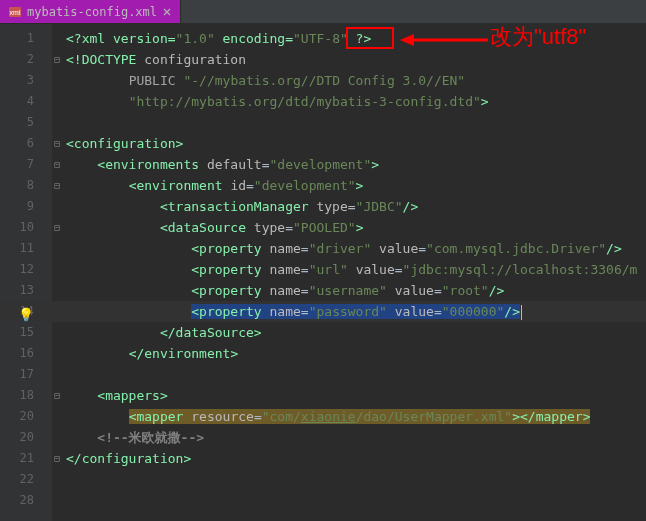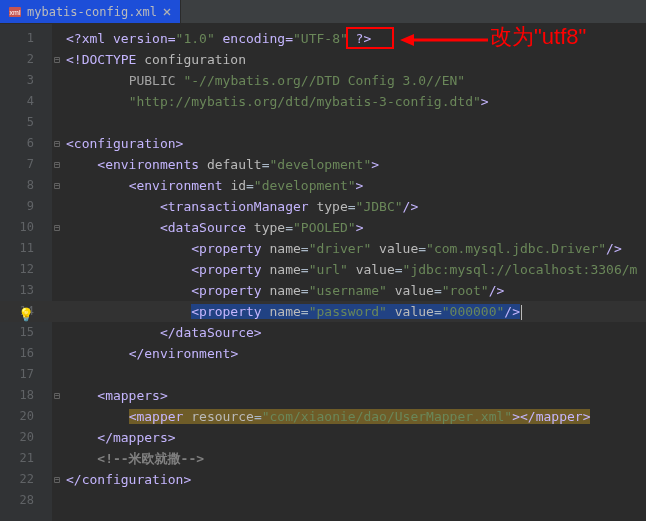--- a/index.html
+++ b/index.html
@@ -21,21 +21,21 @@
   .tab {
     display: flex;
     align-items: center;
     padding: 0 8px;
     background: #4e5254;
     border-right: 1px solid #2b2b2b;
     color: #bbbbbb;
     font-size: 12px;
     gap: 5px;
   }
-  .tab.active { background: #1d4ed8; }
+  .tab.active { background: #a21caf; }
   .tab-icon {
     width: 14px; height: 14px;
     display: inline-flex; align-items: center; justify-content: center;
   }
   .close-icon {
     width: 10px; height: 10px;
     color: #afb1b3;
     cursor: pointer;
     display: flex; align-items: center; justify-content: center;
   }
@@ -85,21 +85,21 @@
   .sel-hl { background: #214283; }
   .mapper-hl { background: #6e5l28; }
   .mapper-hl { background: #6e5c28; }
   .fold {
     position: absolute;
     left: 2px;
     width: 10px;
     color: #737373;
     font-size: 10px;
   }
-  .c-tag { color: #c4b5fd; }
+  .c-tag { color: #86efac; }
   .c-attr { color: #bababa; }
   .c-str { color: #6a8759; }
   .c-op  { color: #a9b7c6; }
   .c-cmt { color: #808080; font-style: normal; font-weight: bold; }
   .c-kw  { color: #a3a3a3; }
   .annotation-box {
     position: absolute;
     border: 2px solid #ff0000;
     width: 48px;
     height: 22px;
@@ -226,22 +226,21 @@
 
     <div class="code-row">            <span class="c-tag">&lt;/<span>dataSource</span>&gt;</span></div>
 
     <div class="code-row">        <span class="c-tag">&lt;/<span>environment</span>&gt;</span></div>
 
 
     <div class="code-row"></div>
 
     <div class="code-row"><span class="fold">⊟</span>    <span class="c-tag">&lt;<span>mappers</span>&gt;</span></div>
 
-    <div class="code-row">        <span class="mapper-hl"><span class="c-tag">&lt;<span>mapper</span> </span><span class="c-attr">resource</span><span class="c-op">=</span><span class="c-str"><span>"com/</span><span style="">xiaonie</span><span>/dao/UserMapper.xml"</span></span><span class="c-tag">&gt;&lt;/<span>mapper</span>&gt;</span></span></div>
-
-    <div class="code-row">    <span class="c-tag">&lt;/<span>mappers</span>&gt;</span></div>
+    <div class="code-row">        <span class="mapper-hl"><span class="c-tag">&lt;<span>mapper</span> </span><span class="c-attr">resource</span><span class="c-op">=</span><span class="c-str"><span>"com/</span><span style="text-decoration:underline">xiaonie</span><span>/dao/UserMapper.xml"</span></span><span class="c-tag">&gt;&lt;/<span>mapper</span>&gt;</span></span></div>
+
 
     <div class="code-row">    <span class="c-cmt">&lt;!--米欧就撒--&gt;</span></div>
 
     <div class="code-row"><span class="fold">⊟</span><span class="c-tag">&lt;/<span>configuration</span>&gt;</span></div>
 
   </div>
 </div>
 
 </body></html>

